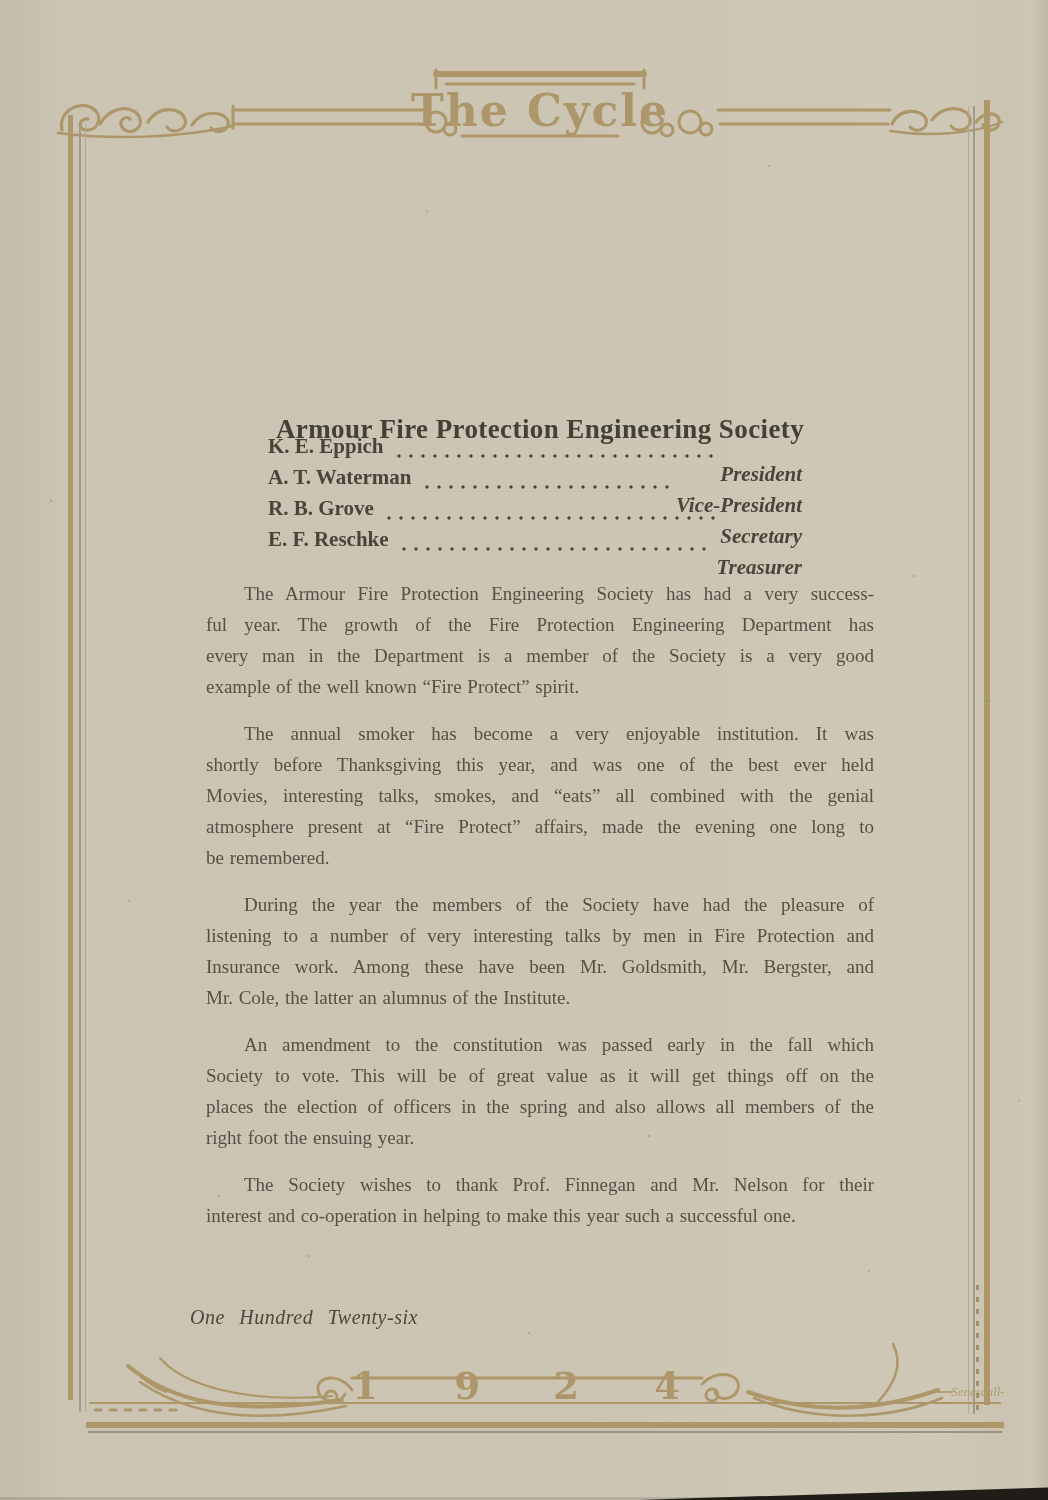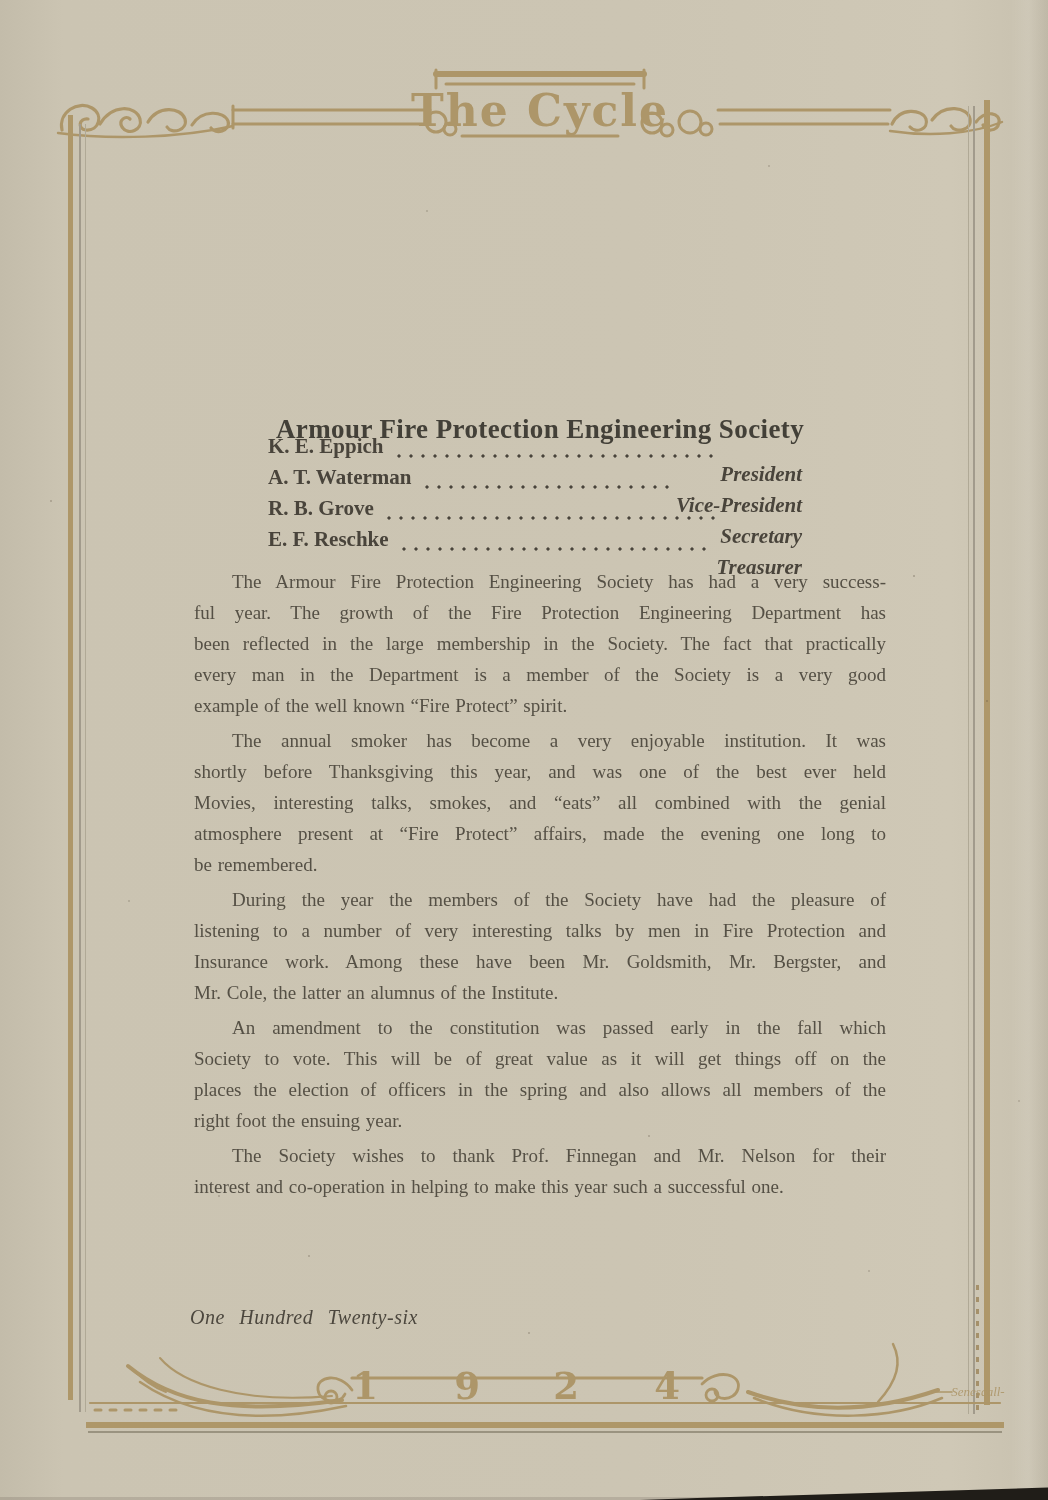--- a/index.html
+++ b/index.html
@@ -35,21 +35,21 @@
   }
   .officers{position:absolute; top:434px; left:268px; width:534px; color:#49443b;}
   .officer-row{display:flex; height:31px; font-size:21px;font-weight:bold;}
   .officer-name{white-space:nowrap;}
   .officer-role{white-space:nowrap; font-style:italic;margin-top:28px;}
   .leader{flex:1; margin:0 5px;
     background-image:radial-gradient(circle,#49443b 1.4px,rgba(0,0,0,0) 1.8px);
     background-size:12px 12px; background-repeat:repeat-x; background-position:4px 16px;}
 
   .body-text{position:absolute; top:562px; left:190px; width:700px; font-size:19px; color:#555045;}
-  .para{margin:4px;}
+  .para{margin:16px;}
   .line{height:31px; line-height:31px; text-align:justify; text-align-last:justify; word-spacing:1px;}
   .line.first{padding-left:38px;}
   .line.last{text-align-last:left;}
 
   .folio{position:absolute; top:1306px; left:190px; font-size:20px; font-style:italic;
     color:#4c473e; word-spacing:9px; letter-spacing:.5px;}
 
   
   .speck{position:absolute;width:2px;height:2px;border-radius:50%;background:rgba(0,0,0,0);
     box-shadow:905px 575px 0 0 rgba(80,70,55,.35),210px 1195px 0 0 rgba(80,70,55,.3),
@@ -149,21 +149,20 @@
       <span class="officer-name">E. F. Reschke</span>
       <span class="leader"></span>
       <span class="officer-role">Treasurer</span>
     </div>
   </div>
 
   <div class="body-text">
     <div class="para">
       <div class="line first">The Armour Fire Protection Engineering Society has had a very success-</div>
       <div class="line">ful year.  The growth of the Fire Protection Engineering Department has</div>
-      <div class="line">been reflected in the large membership in the Society.  The fact that practically</div>
       <div class="line">every man in the Department is a member of the Society is a very good</div>
       <div class="line last">example of the well known “Fire Protect” spirit.</div>
     </div>
     <div class="para">
       <div class="line first">The annual smoker has become a very enjoyable institution.  It was</div>
       <div class="line">shortly before Thanksgiving this year, and was one of the best ever held</div>
       <div class="line">Movies, interesting talks, smokes, and “eats” all combined with the genial</div>
       <div class="line">atmosphere present at “Fire Protect” affairs, made the evening one long to</div>
       <div class="line last">be remembered.</div>
     </div>

